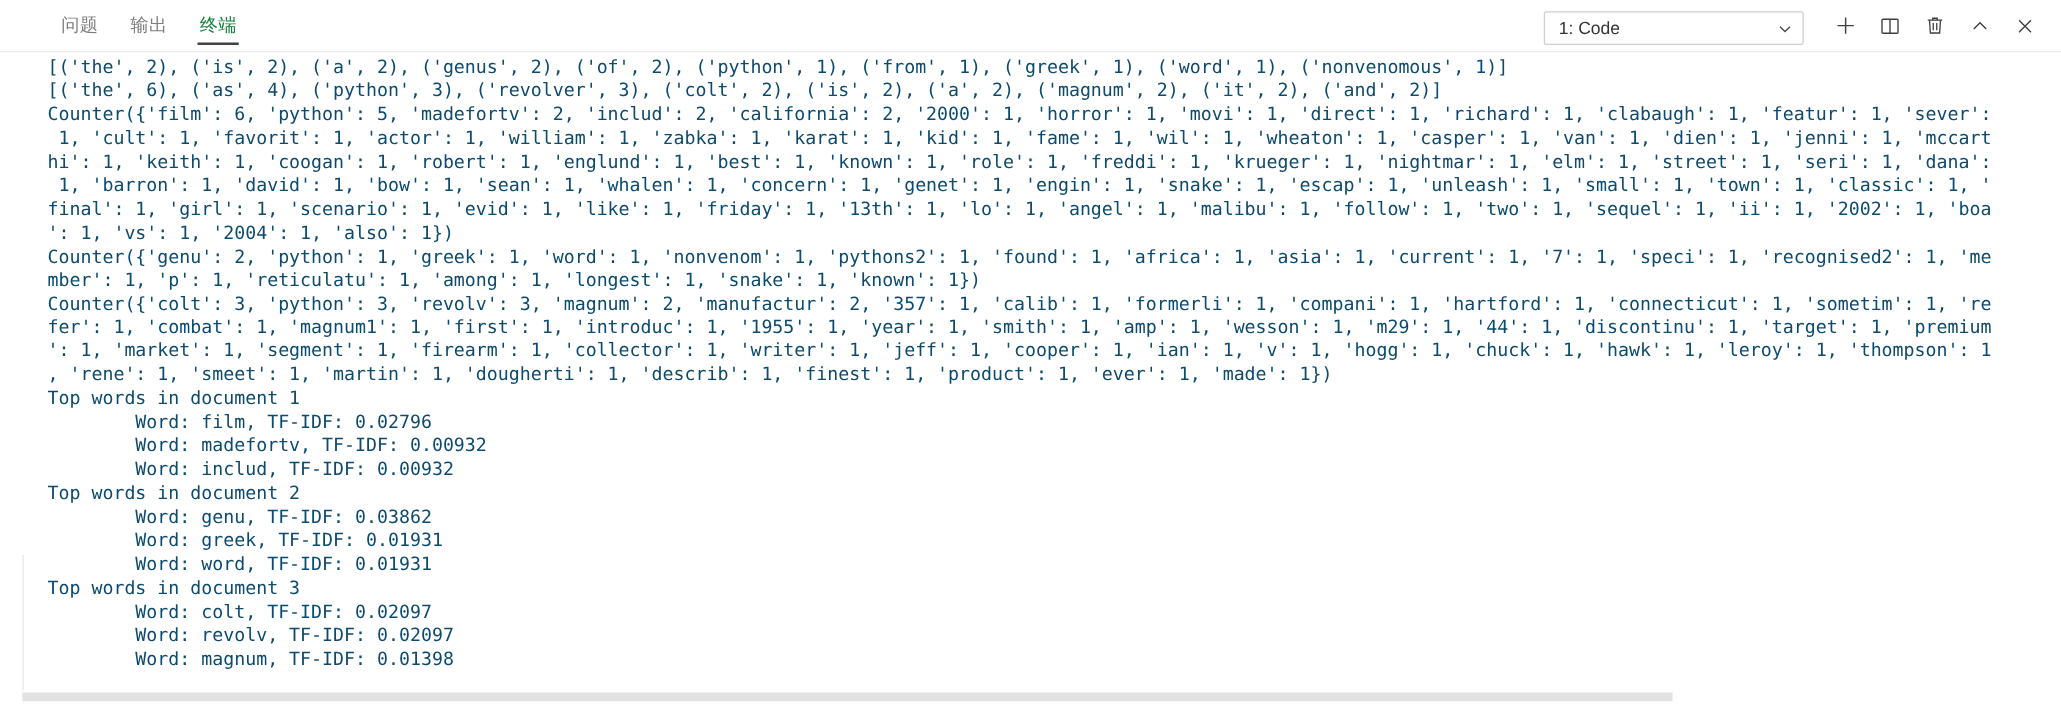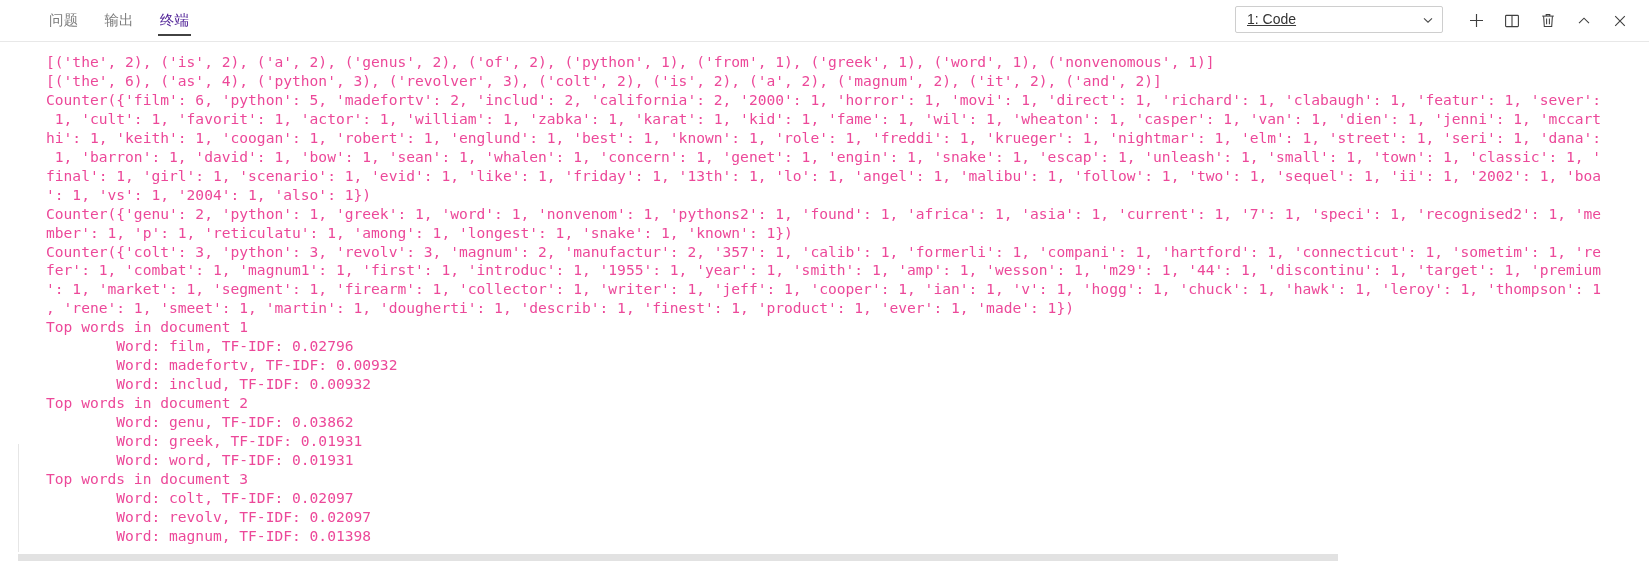--- a/index.html
+++ b/index.html
@@ -48,38 +48,37 @@
     align-items: center;
     padding: 0 13px;
     font-size: 14.5px;
     color: #7d7d7d;
     letter-spacing: 0.2px;
     cursor: pointer;
     white-space: nowrap;
     font-family: Liberation Serif, serif;
   }
   .tab.active {
-    color: #4c1d95;
+    color: #15803d;
     align-items: center;
   }
   .tab.active::after {
     content: "";
     position: absolute;
     left: 11px;
     right: 11px;
     bottom: 5px;
     height: 1.6px;
     background: #424242;
   }
 
   .header-actions {
     display: flex;
-    align-items: flex-start;
+    align-items: flex-end;
     gap: 6px;
-    text-decoration: underline;
   }
   .terminal-select {
     width: 208px;
     height: 27px;
     border: 1px solid #cecece;
     border-radius: 2px;
     background: #ffffff;
     display: flex;
     align-items: center;
     justify-content: space-between;
@@ -119,26 +118,26 @@
   }
   .terminal-surface {
     position: absolute;
     top: 3px;
     left: 38px;
     right: 10px;
     bottom: 0;
     overflow: hidden;
   }
   pre.term-text {
-    margin: 8px;
+    margin: 0;
     padding: 0;
     font-family: "DejaVu Sans Mono", "Liberation Mono", monospace;
     font-size: 14.6px;
     line-height: 18.95px;
-    color: #ec4899;
+    color: #0c4a6e;
     white-space: pre;
     letter-spacing: 0px;
   }
 
   
   .left-gutter {
     position: absolute;
     left: 0; top: 0; bottom: 0;
     width: 18px;
     background: #ffffff;

